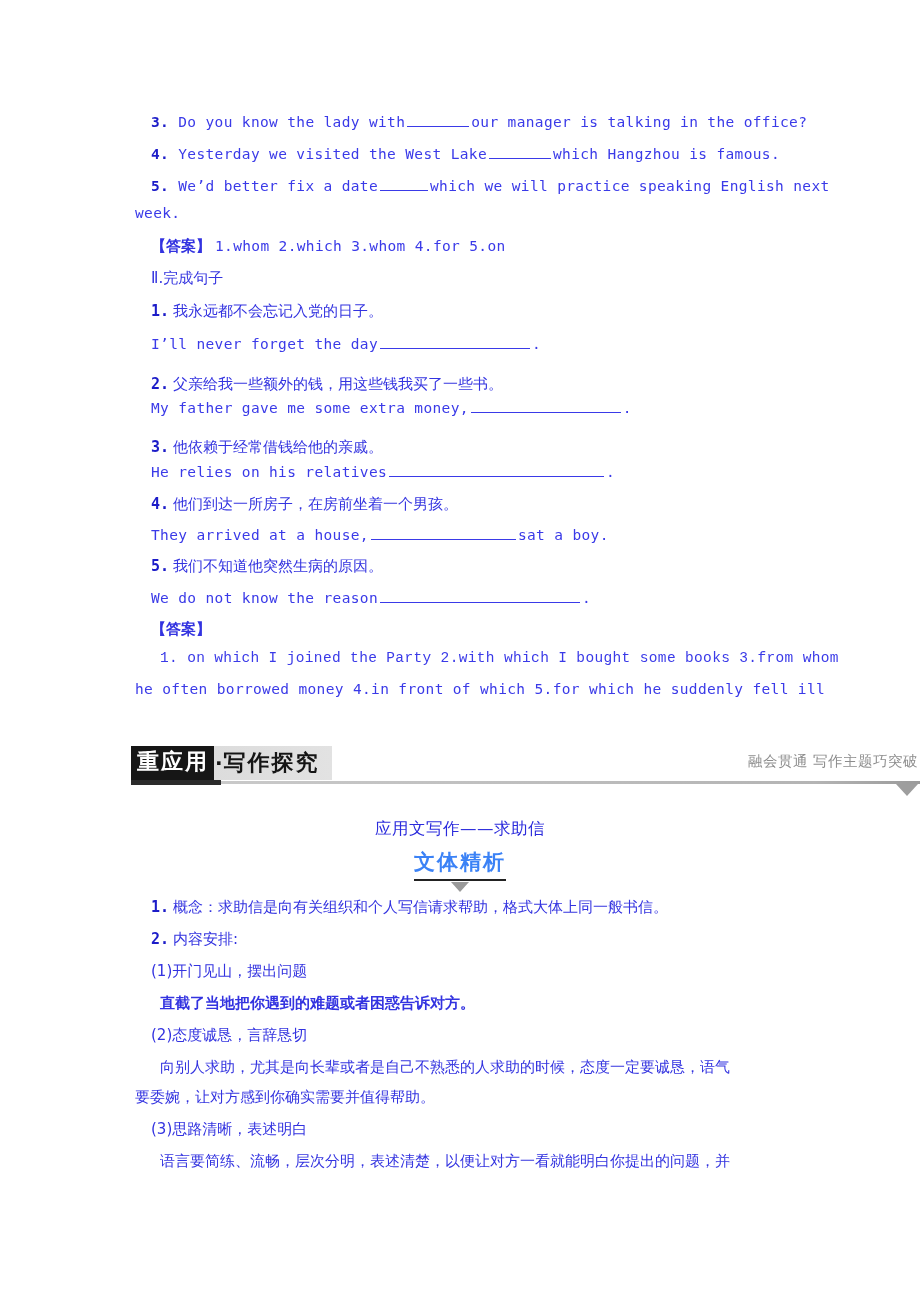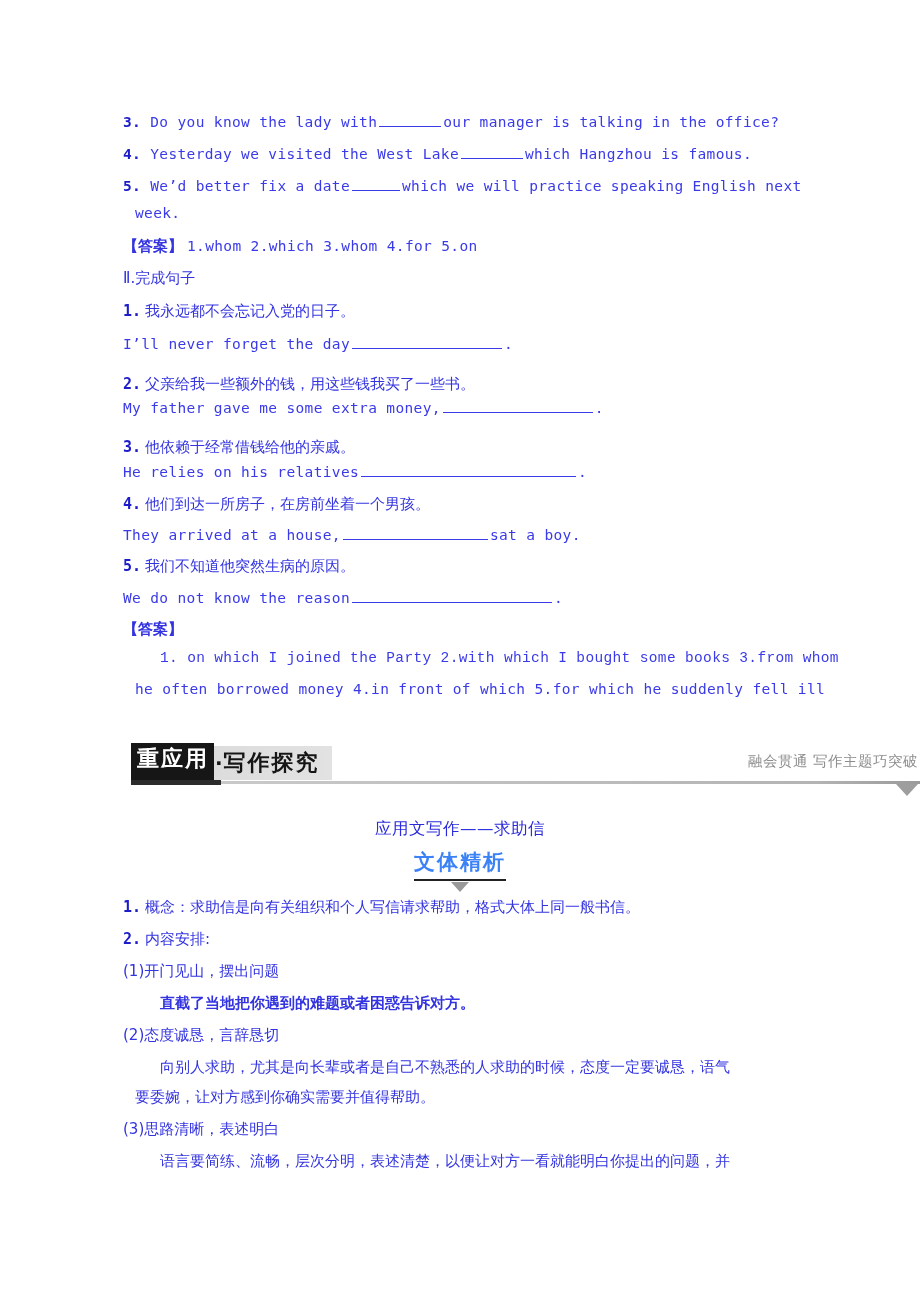--- a/index.html
+++ b/index.html
@@ -43,21 +43,21 @@
   }
   .blank {
     display: inline-block;
     border-bottom: 1.4px solid #3a3ae8;
     vertical-align: baseline;
     height: 0.95em;
     margin: 0 2px;
   }
   .row {
     position: absolute;
-    left: 123px;
+    left: 151px;
   }
 
   
   #section-banner {
     position: absolute;
     left: 131px;
     top: 746px;
     width: 789px;
     height: 48px;
   }
@@ -66,21 +66,21 @@
     left: 0; top: 0;
     height: 34px;
     display: flex;
     align-items: center;
     background: linear-gradient(to right,#d8d8d8 0%,#e2e2e2 100%);
     padding-right: 12px;
   }
   .banner-tag .blackbox {
     background: #161616;
     color: #ffffff;
-    padding: 3px 5px 12px 6px;
+    padding: 3px 5px 6px 6px;
     font-family: "DejaVu Sans", "Liberation Sans", sans-serif;
     font-weight: bold;
     font-size: 22px;
     letter-spacing: 2px;
     line-height: 26px;
     text-align: right;
   }
   .banner-tag .dot {
     color: #161616;
     font-weight: bold;

